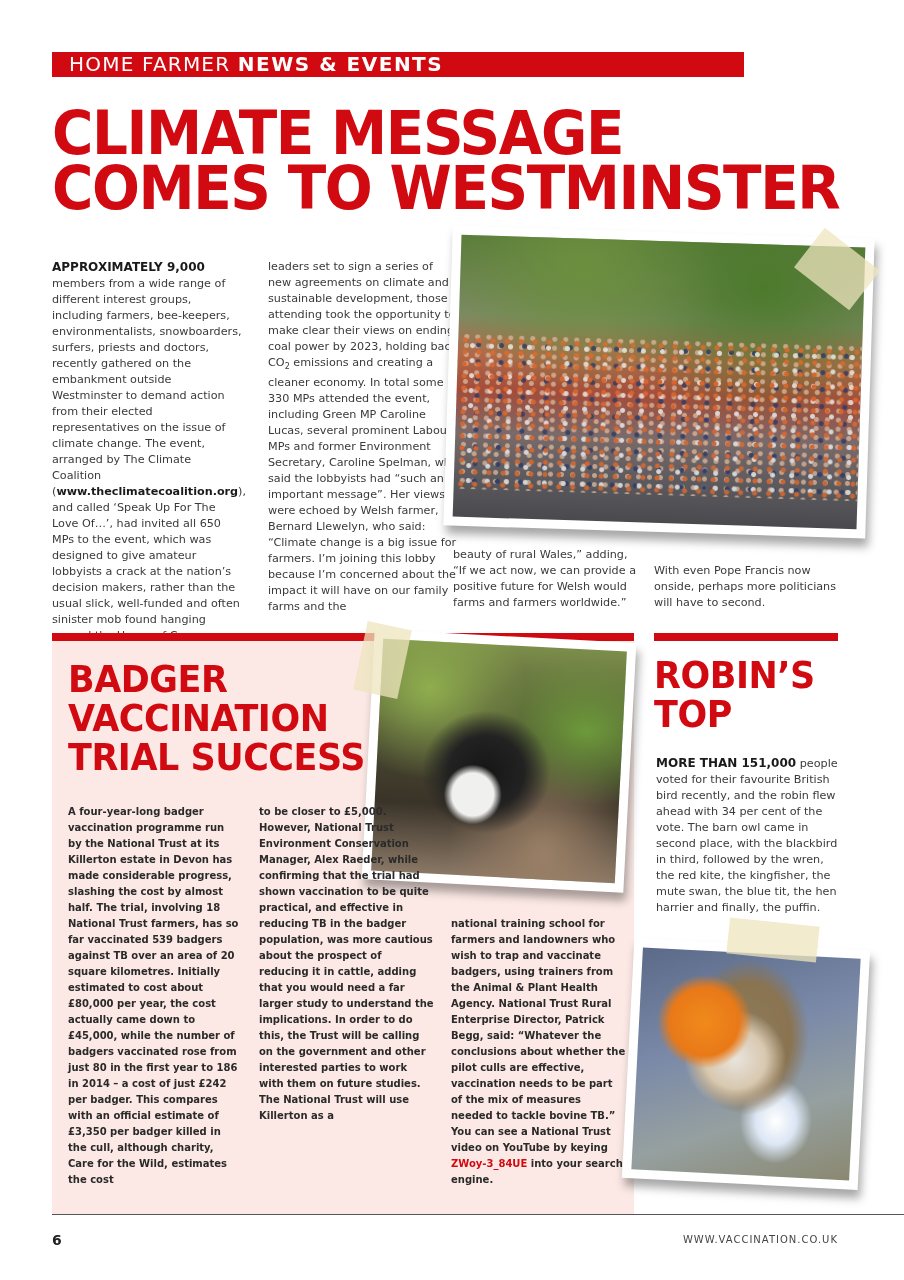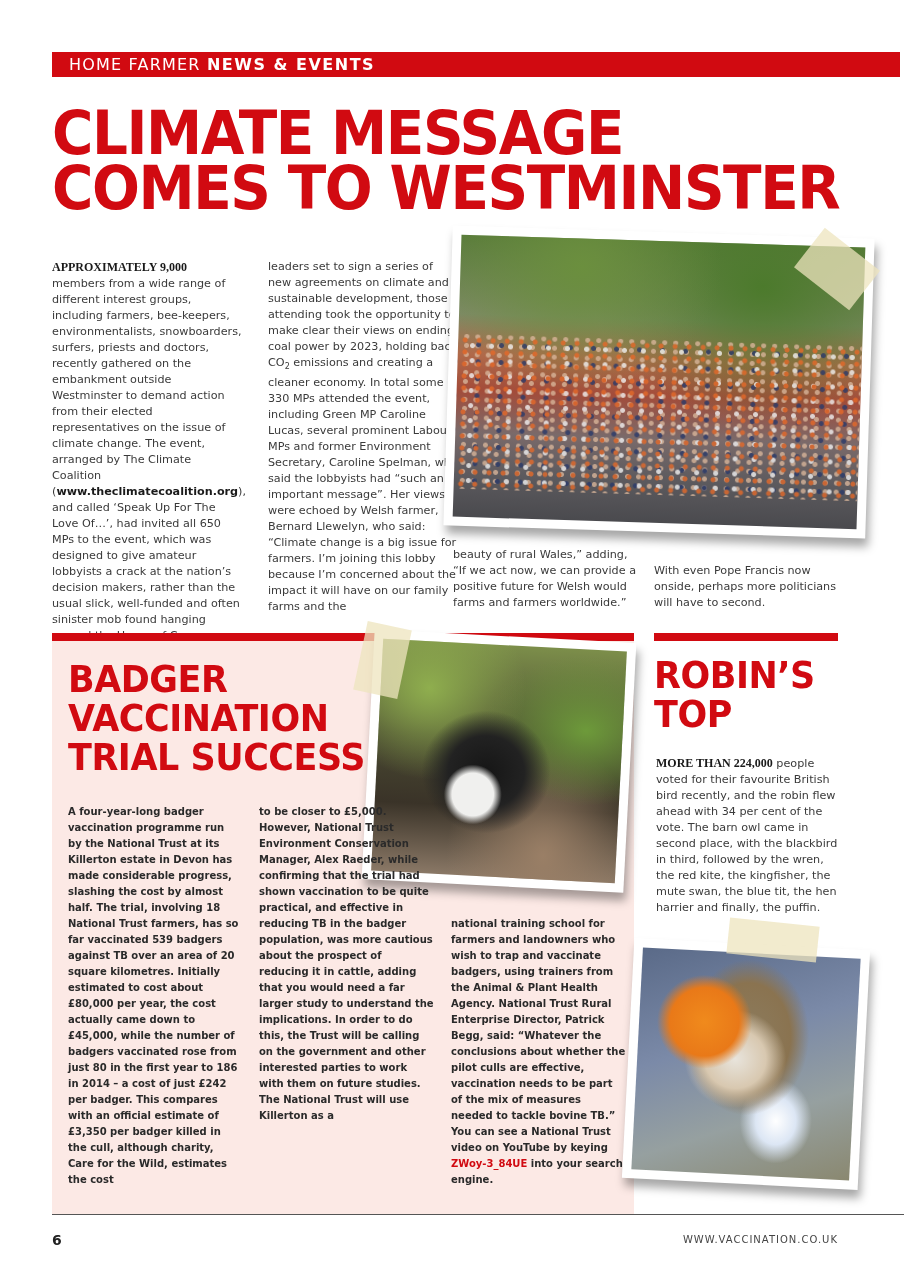--- a/index.html
+++ b/index.html
@@ -1,34 +1,34 @@
 <!DOCTYPE html>
 <html><head>
 <meta charset="utf-8">
 <style>
   * { box-sizing: border-box; margin: 0; padding: 0; }
   body {
     width: 904px; height: 1280px; background: #ffffff; position: relative;
     overflow: hidden; font-family: "DejaVu Sans", sans-serif; color: #3a3a3a;
   }
   .section-bar {
-    position: absolute; left: 52px; top: 52px; width: 848px; height: 25px;
-    background: #d10a11; color: #fff; font-size: 16px; line-height: 25px;
+    position: absolute; left: 52px; top: 52px; width: 692px; height: 25px;
+    background: #d10a11; color: #fff; font-size: 20px; line-height: 25px;
     padding-left: 17px; letter-spacing: 1.2px;
   }
   .section-bar .bold { font-weight: bold; letter-spacing: 1.5px; }
   .main-title {
     position: absolute; left: 52px; top: 106px; width: 840px;
     color: #d10a11; font-weight: bold; font-size: 60px; line-height: 55px;
     letter-spacing: -1.5px; font-family: "DejaVu Sans", sans-serif;
     transform: scaleX(0.94); transform-origin: left top;
   }
   .col { position: absolute; font-size: 11.2px; line-height: 16px; color: #3a3a3a; }
   .col b { color: #1a1a1a; }
-  .col .lead { font-weight: bold; color: #1a1a1a; font-size: 12px; font-family: Liberation Serif, serif; }
+  .col .lead { font-weight: bold; color: #1a1a1a; font-size: 12px; }
 
   .photo {
     position: absolute; background: #fff; padding: 9px;
     box-shadow: 3px 8px 10px rgba(0,0,0,0.35);
   }
   .photo .img { width: 100%; height: 100%; position: relative; overflow: hidden; }
   .tape {
     position: absolute; background: rgba(238,228,190,0.75);
   }
 
@@ -128,21 +128,21 @@
 <div class="badger-col" style="left:451px; top:916px; width:175px;">
   <span>national training school for farmers and landowners who wish to trap and vaccinate badgers, using trainers from the Animal &amp; Plant Health Agency. National Trust Rural Enterprise Director, Patrick Begg, said: “Whatever the conclusions about whether the pilot culls are effective, vaccination needs to be part of the mix of measures needed to tackle bovine TB.” You can see a National Trust video on YouTube by keying </span><span class="link">ZWoy-3_84UE</span><span> into your search engine.</span>
 </div>
 
 <div class="red-rule" style="left:654px; top:633px; width:184px;"></div>
 <div class="sub-title" style="left:654px; top:656px;">
   <div>ROBIN’S</div>
   <div>TOP</div>
 </div>
 <div class="col" style="left:656px; top:755px; width:182px;">
-  <span class="lead">MORE THAN 224,000</span><span> people voted for their favourite British bird recently, and the robin flew ahead with 34 per cent of the vote. The barn owl came in second place, with the blackbird in third, followed by the wren, the red kite, the kingfisher, the mute swan, the blue tit, the hen harrier and finally, the puffin.</span>
+  <span class="lead">MORE THAN 151,000</span><span> people voted for their favourite British bird recently, and the robin flew ahead with 34 per cent of the vote. The barn owl came in second place, with the blackbird in third, followed by the wren, the red kite, the kingfisher, the mute swan, the blue tit, the hen harrier and finally, the puffin.</span>
 </div>
 
 <div class="photo" style="left:628px; top:944px; width:236px; height:240px; transform:rotate(3deg);">
   <div class="img robin-img"></div>
 </div>
 <div class="tape" style="left:728px; top:922px; width:90px; height:36px; transform:rotate(6deg);"></div>
 
 <div class="bottom-rule"></div>
 <div class="page-num">6</div>
 <div class="site-url">WWW.VACCINATION.CO.UK</div>

